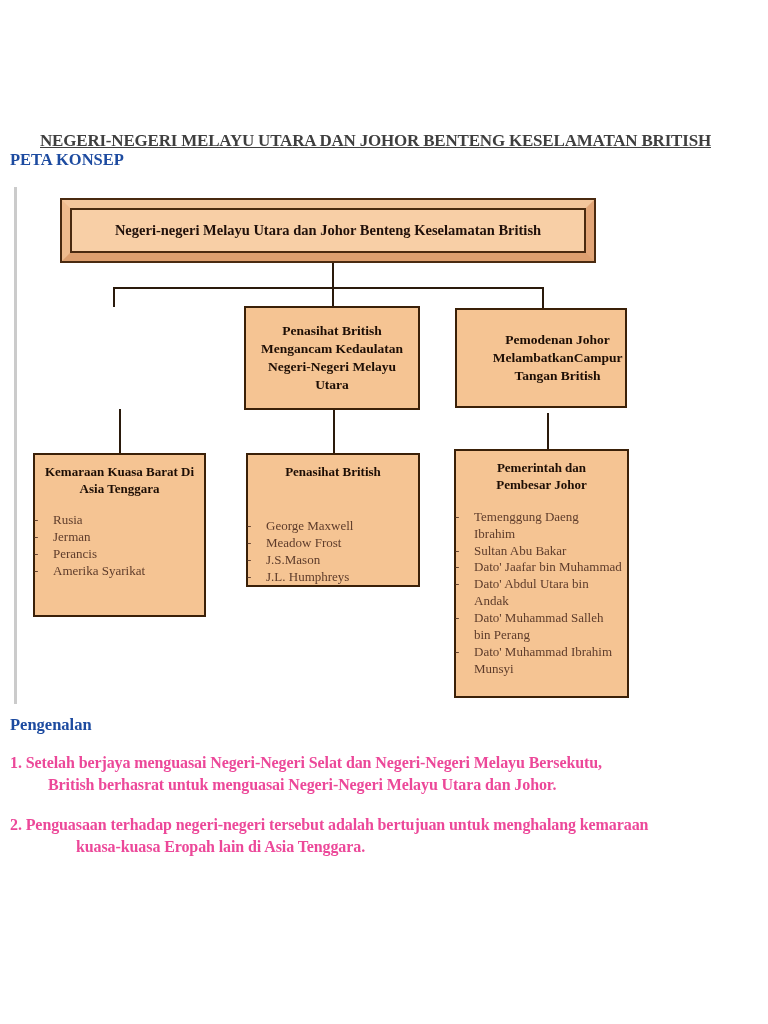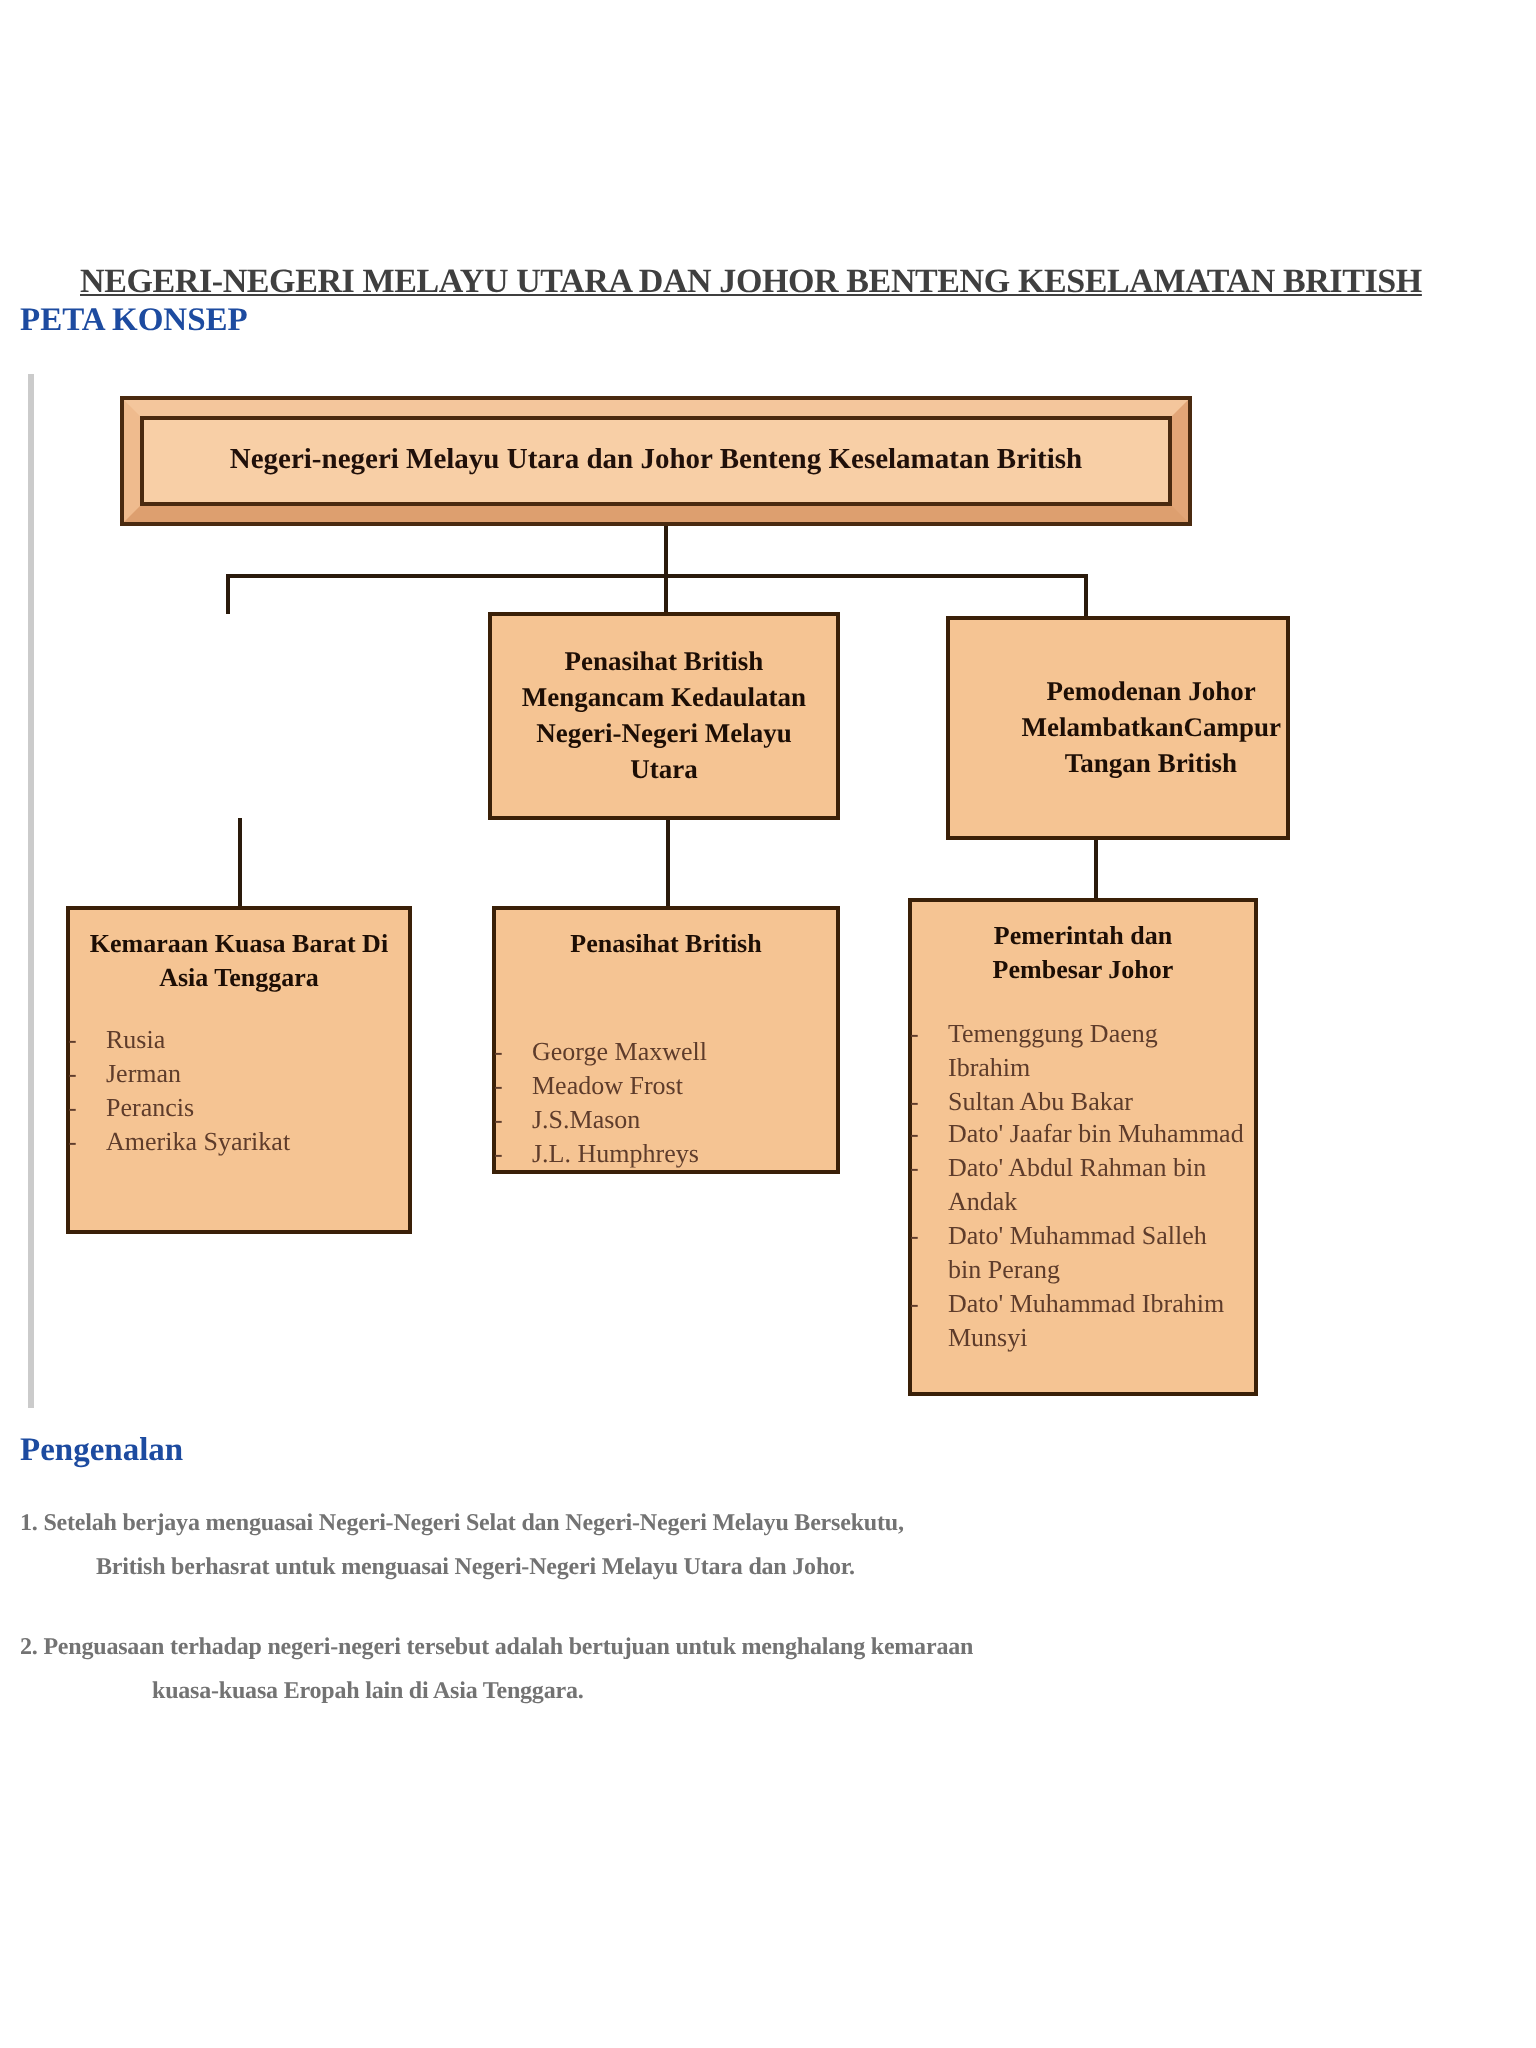--- a/index.html
+++ b/index.html
@@ -45,21 +45,21 @@
   .node {
     z-index:1; box-sizing:border-box; background:#f5c493; border:2px solid #3a2008;
   }
   .branch {
     display:flex; align-items:center; justify-content:center;
     text-align:center; font-size:13.5px; font-weight:bold; color:#1d0e05;
     line-height:1.32; padding:4px 7px;
   }
   #branch-1 { left:32px;  top:306px; width:176px; height:104px; }
   #branch-2 { left:244px; top:306px; width:176px; height:104px; }
-  #branch-3 { left:473px; top:308px; width:172px; height:112px;padding-left:40px; }
+  #branch-3 { left:455px; top:308px; width:172px; height:100px;padding-left:40px; }
 
   #leaf-1 { left:33px;  top:453px; width:173px; height:164px; }
   #leaf-2 { left:246px; top:453px; width:174px; height:134px; }
   #leaf-3 { left:454px; top:449px; width:175px; height:249px; }
 
   .leaf-title {
     margin:9px 6px 0 6px; text-align:center; font-size:13px; font-weight:bold;
     color:#1d0e05; line-height:1.3;
   }
   #leaf-3 .leaf-title { max-width:122px; margin-left:auto; margin-right:auto; }
@@ -67,21 +67,21 @@
   .leaf-list { margin:0; padding:0 4px 0 18px; list-style:none;
     font-size:13px; color:#5e3c2b; line-height:1.32; }
   #leaf-1 .leaf-list { margin-top:13px; }
   #leaf-2 .leaf-list { margin-top:36px; }
   #leaf-3 .leaf-list { margin-top:15px; line-height:1.3; }
   .leaf-list li { position:relative; }
   .dash { position:absolute; left:-19px; top:0; }
 
   
   .body-line {
-    font-size:12px; font-weight:bold; color:#737373; white-space:nowrap;
+    font-size:16px; font-weight:bold; color:#ec4899; white-space:nowrap;
     letter-spacing:-0.1px;
   }
   #p1l1 { left:10px; top:754px; }
   #p1l2 { left:48px; top:776px; }
   #p2l1 { left:10px; top:816px; }
   #p2l2 { left:52px; top:838px;margin-left:24px; }
   #p3l1 { left:10px; top:875px; }
 </style>
 </head>
 <body>
@@ -159,21 +159,21 @@
         <span class="dash">-</span>
         <span>Temenggung Daeng Ibrahim</span></li>
       <li>
         <span class="dash">-</span>
         <span>Sultan Abu Bakar</span></li>
       <li>
         <span class="dash">-</span>
         <span>Dato' Jaafar bin Muhammad</span></li>
       <li>
         <span class="dash">-</span>
-        <span>Dato' Abdul Rahman bin Andak</span></li>
+        <span>Dato' Abdul Utara bin Andak</span></li>
       <li>
         <span class="dash">-</span>
         <span>Dato' Muhammad Salleh bin Perang</span></li>
       <li>
         <span class="dash">-</span>
         <span>Dato' Muhammad Ibrahim Munsyi</span></li>
     </ul>
   </div>
 
   <div id="pengenalan" class="abs blue-heading">Pengenalan</div>

